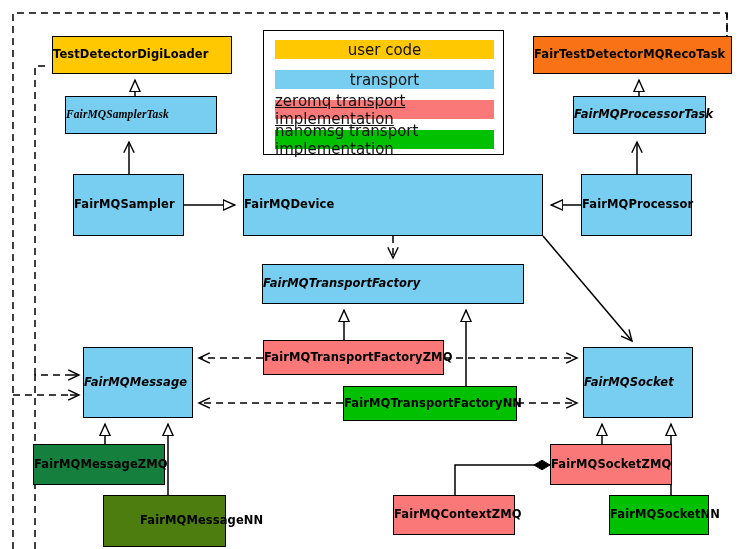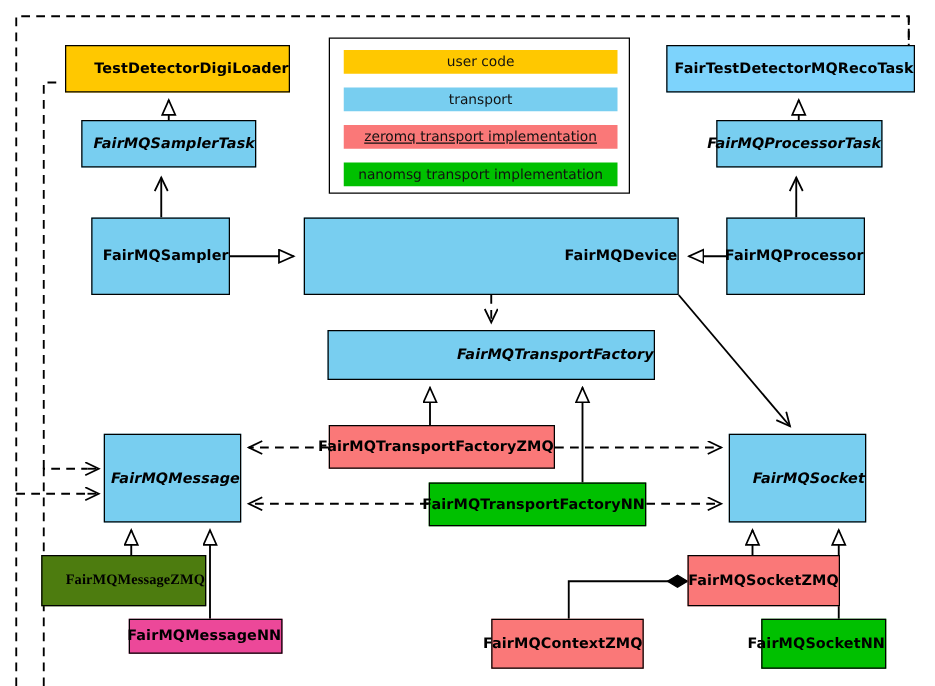--- a/index.html
+++ b/index.html
@@ -1,29 +1,29 @@
 <!DOCTYPE html>
 <html><head>
 <meta charset="utf-8">
 <style>
   html,body{margin:0;padding:0;background:#ffffff;}
   body{width:748px;height:549px;overflow:hidden;
        font-family:"DejaVu Sans","Liberation Sans",sans-serif;}
   #diagram{position:relative;width:748px;height:549px;background:#fff;}
   svg{position:absolute;left:0;top:0;}
   .node{position:absolute;box-sizing:border-box;border:1.6px solid #000;
-        display:flex;align-items:center;justify-content:flex-end;
+        display:flex;align-items:center;justify-content:flex-start;
         text-align:center;font-size:11.5px;font-weight:bold;
         color:#000;line-height:1.15;letter-spacing:0.1px;}
   .node.abstract{font-style:italic;}
   .legendbox{position:absolute;box-sizing:border-box;border:1.8px solid #000;
              background:#fff;}
   .legrow{position:absolute;box-sizing:border-box;
           display:flex;align-items:center;justify-content:center;
-          font-size:11px;font-weight:normal;color:#111;}
+          font-size:15px;font-weight:normal;color:#111;}
 </style>
 </head>
 <body>
 
 <div id="diagram">
 
   <svg width="748" height="549">
     <defs>
       <marker id="hollowTri" markerWidth="14" markerHeight="14" refX="12.4" refY="6" orient="auto" markerUnits="userSpaceOnUse">
         <path d="M0.6,0.8 L12.2,6 L0.6,11.2 Z" fill="#fff" stroke="#000" stroke-width="1.4"></path>
@@ -115,24 +115,24 @@
       </div>
       <div class="legrow" style="left: 11px; top: 99px; width: 219px; height: 19px; background: rgb(0, 192, 0);">
         <span>nanomsg transport implementation</span>
       </div>
     </div>
 
   <div id="nodes-layer">
       <div class="node" style="left: 52px; top: 36px; width: 180px; height: 38px; background: rgb(255, 200, 0);">
         <span>TestDetectorDigiLoader</span>
       </div>
-      <div class="node" style="left: 533px; top: 36px; width: 199px; height: 38px; background: #7dd3fc;">
+      <div class="node" style="left: 533px; top: 36px; width: 199px; height: 38px; background: #f97316;">
         <span>FairTestDetectorMQRecoTask</span>
       </div>
-      <div class="node abstract" style="left: 65px; top: 96px; width: 140px; height: 38px; background: rgb(120, 206, 240);">
+      <div class="node abstract" style="left: 65px; top: 96px; width: 152px; height: 38px; background: rgb(120, 206, 240); font-family: Liberation Serif, serif;">
         <span>FairMQSamplerTask</span>
       </div>
       <div class="node abstract" style="left: 573px; top: 96px; width: 133px; height: 38px; background: rgb(120, 206, 240);">
         <span>FairMQProcessorTask</span>
       </div>
       <div class="node" style="left: 73px; top: 174px; width: 111px; height: 62px; background: rgb(120, 206, 240);">
         <span>FairMQSampler</span>
       </div>
       <div class="node" style="left: 243px; top: 174px; width: 300px; height: 62px; background: rgb(120, 206, 240);">
         <span>FairMQDevice</span>
@@ -148,24 +148,24 @@
       </div>
       <div class="node" style="left: 343px; top: 386px; width: 174px; height: 35px; background: rgb(0, 192, 0);">
         <span>FairMQTransportFactoryNN</span>
       </div>
       <div class="node abstract" style="left: 83px; top: 347px; width: 110px; height: 71px; background: rgb(120, 206, 240);">
         <span>FairMQMessage</span>
       </div>
       <div class="node abstract" style="left: 583px; top: 347px; width: 110px; height: 71px; background: rgb(120, 206, 240);">
         <span>FairMQSocket</span>
       </div>
-      <div class="node" style="left: 33px; top: 444px; width: 132px; height: 41px; background: #4d7c0f; font-family: Liberation Serif, serif;">
+      <div class="node" style="left: 33px; top: 444px; width: 132px; height: 41px; background: #15803d;">
         <span>FairMQMessageZMQ</span>
       </div>
-      <div class="node" style="left: 103px; top: 495px; width: 123px; height: 28px; background: #ec4899;">
+      <div class="node" style="left: 103px; top: 495px; width: 123px; height: 52px; background: #4d7c0f; padding-left: 36px;">
         <span>FairMQMessageNN</span>
       </div>
       <div class="node" style="left: 550px; top: 444px; width: 122px; height: 41px; background: rgb(250, 120, 120);">
         <span>FairMQSocketZMQ</span>
       </div>
       <div class="node" style="left: 609px; top: 495px; width: 100px; height: 40px; background: rgb(0, 192, 0);">
         <span>FairMQSocketNN</span>
       </div>
       <div class="node" style="left: 393px; top: 495px; width: 122px; height: 40px; background: rgb(250, 120, 120);">
         <span>FairMQContextZMQ</span>

